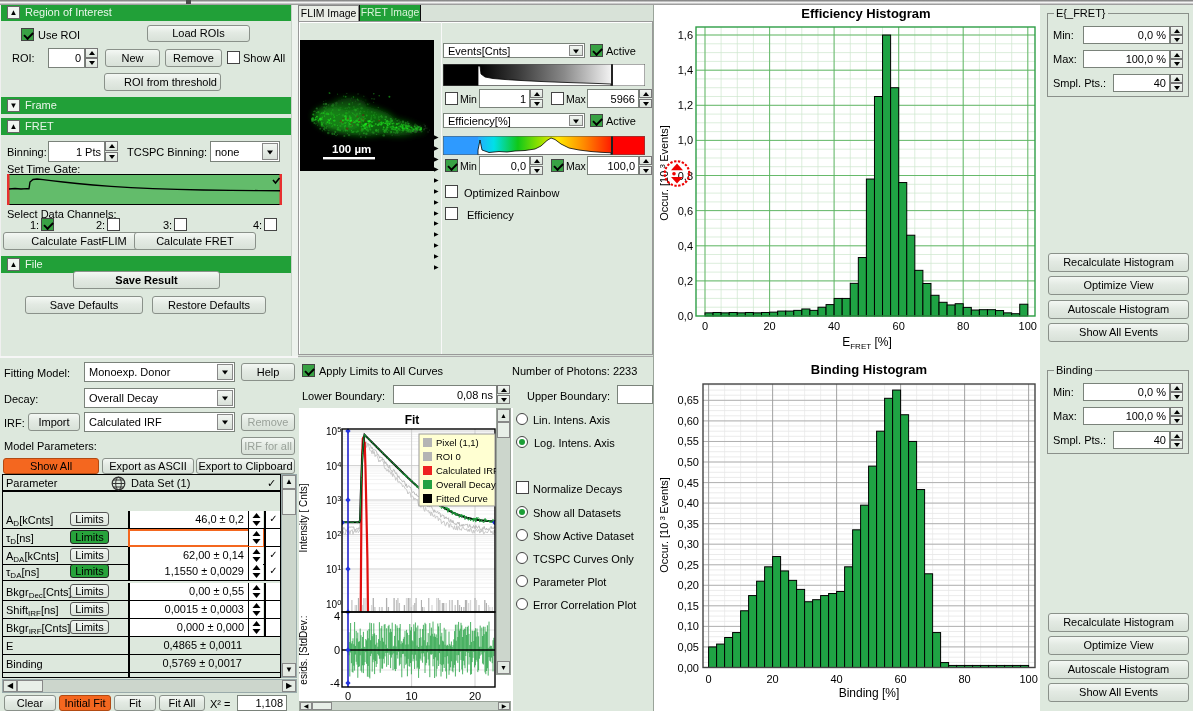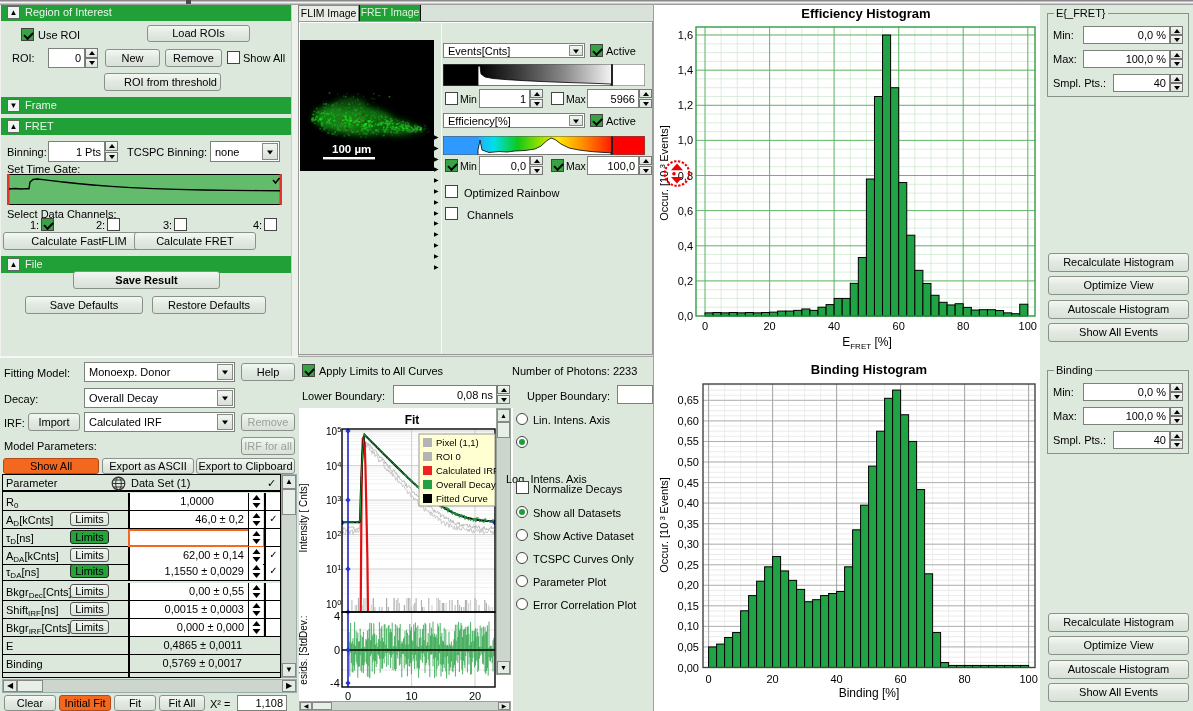--- a/index.html
+++ b/index.html
@@ -150,31 +150,20 @@
    <span class="tname" style="top:2px;">Parameter</span>
    <svg style="position:absolute;left:108px;top:1px;" width="15" height="15" viewBox="0 0 15 15">
           <circle cx="7.5" cy="7.5" r="6.3" fill="none" stroke="#333" stroke-width="1.2"></circle>
           <ellipse cx="7.5" cy="7.5" rx="2.8" ry="6.3" fill="none" stroke="#333" stroke-width="1"></ellipse>
           <line x1="1.2" y1="7.5" x2="13.8" y2="7.5" stroke="#333" stroke-width="1"></line>
           <line x1="2" y1="4" x2="13" y2="4" stroke="#333" stroke-width="1"></line>
           <line x1="2" y1="11" x2="13" y2="11" stroke="#333" stroke-width="1"></line>
         </svg>
    <span class="tname" style="left:128px;top:2px;">Data Set (1)</span>
    <span style="position:absolute;left:264px;top:2px;font-size:11px;">✓</span>
- </div>
- <div class="trow" style="top:18px;">
-  <span class="tname">R<sub class="tsub">0</sub></span>
-  <div class="tval">
-          <span style="right:34px;">1,0000</span>
-        </div>
-  <div class="tspin"><svg width="15" height="17">
-            <path d="M7.5,2 l4,5 h-8 z" fill="#000"></path>
-            <path d="M7.5,15 l4,-5 h-8 z" fill="#000"></path>
-          </svg></div>
-  <div class="tchk"></div>
  </div>
  <div class="trow" style="top:36px;">
   <span class="tname">A<sub class="tsub">D</sub>[kCnts]</span>
         <div class="tlim">Limits</div>
   <div class="tval">
           <span>46,0 ± 0,2</span>
         </div>
   <div class="tspin"><svg width="15" height="17">
             <path d="M7.5,2 l4,5 h-8 z" fill="#000"></path>
             <path d="M7.5,15 l4,-5 h-8 z" fill="#000"></path>
@@ -925,21 +914,21 @@
       <div class="u" style="height:9px;">
         <i></i>
       </div>
       <div class="d" style="height:9px;">
         <i></i>
       </div>
     </div>
 <div class="cb" style="left:445px;top:185px;width:13px;height:13px;"></div>
 <div class="lbl" style="left:464px;top:187px;">Optimized Rainbow</div>
 <div class="cb" style="left:445px;top:207px;width:13px;height:13px;"></div>
-<div class="lbl" style="left:467px;top:209px;">Channels</div>
+<div class="lbl" style="left:467px;top:209px;">Efficiency</div>
 
 <div class="abs" style="left:298px;top:356px;width:356px;height:355px;background:#dde8dd;border-top:1px solid #aaa;"></div>
 <div class="cb on" style="left:302px;top:364px;"></div>
 <div class="lbl" style="left:319px;top:365px;">Apply Limits to All Curves</div>
 <div class="lbl" style="left:512px;top:365px;">Number of Photons: 2233</div>
 <div class="lbl" style="left:302px;top:390px;">Lower Boundary:</div>
 <div class="tb" style="left:393px;top:385px;width:104px;height:19px;">
       <span>0,08 ns</span>
     </div>
 <div class="sp" style="left:497px;top:385px;height:19px;">
@@ -1121,21 +1110,21 @@
  <div class="abs" style="left:0;bottom:0;width:13px;height:13px;background:#e4ebe4;border:1px solid #888;font-size:7px;text-align:center;line-height:12px;">▼</div>
 </div>
 <div class="abs" style="left:299px;top:701px;width:212px;height:10px;background:#ccd6cc;border:1px solid #99a399;">
  <div class="abs" style="left:0;top:0;width:12px;height:8px;background:#e4ebe4;border:1px solid #888;font-size:6px;text-align:center;line-height:7px;">◀</div>
  <div class="abs" style="left:12px;top:0;width:20px;height:8px;background:#e8efe8;border:1px solid #888;"></div>
  <div class="abs" style="right:0;top:0;width:12px;height:8px;background:#e4ebe4;border:1px solid #888;font-size:6px;text-align:center;line-height:7px;">▶</div>
 </div>
 <div class="rd" style="left:516px;top:413px;"></div>
     <div class="lbl" style="left:533px;top:414px;">Lin. Intens. Axis</div>
 <div class="rd on" style="left:516px;top:436px;"></div>
-    <div class="lbl" style="left:506px;top:437px;margin-top:36px;">Log. Intens. Axis</div>
+    <div class="lbl" style="left:534px;top:437px;">Log. Intens. Axis</div>
 <div class="cb" style="left:516px;top:481px;width:13px;height:13px;"></div>
     <div class="lbl" style="left:533px;top:483px;">Normalize Decays</div>
 <div class="rd on" style="left:516px;top:506px;"></div>
     <div class="lbl" style="left:533px;top:507px;">Show all Datasets</div>
 <div class="rd" style="left:516px;top:529px;"></div>
     <div class="lbl" style="left:533px;top:530px;">Show Active Dataset</div>
 <div class="rd" style="left:516px;top:552px;"></div>
     <div class="lbl" style="left:533px;top:553px;">TCSPC Curves Only</div>
 <div class="rd" style="left:516px;top:575px;"></div>
     <div class="lbl" style="left:533px;top:576px;">Parameter Plot</div>

